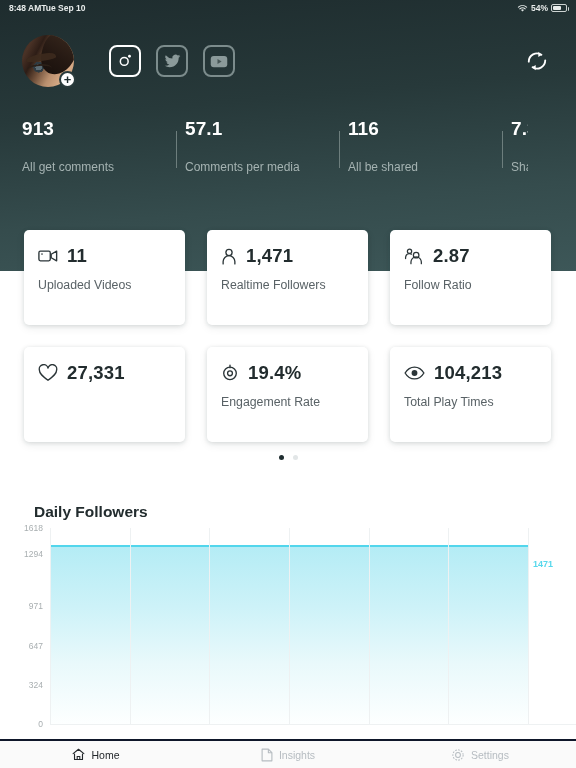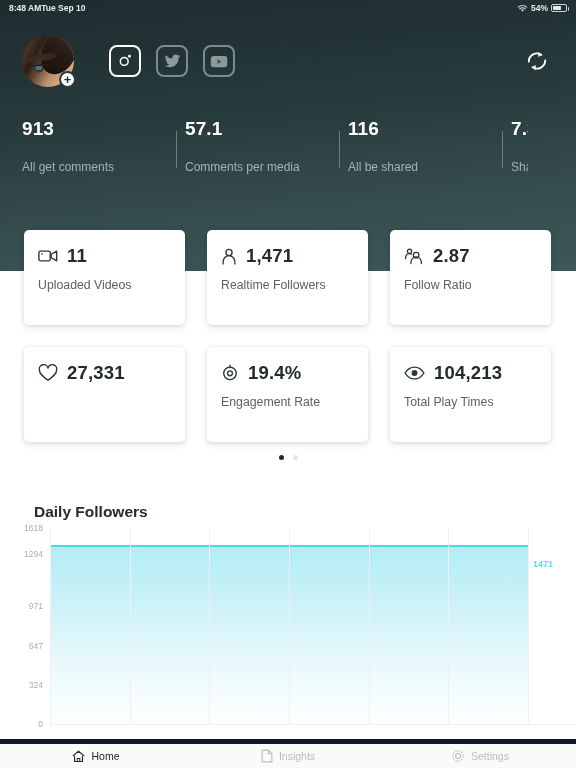--- a/index.html
+++ b/index.html
@@ -130,21 +130,21 @@
   .area {
     position: absolute; left: 0; width: 478px;
     background: linear-gradient(180deg, #b4ecf5 0%, #cdf2f8 34%, #e9f9fb 66%, #fdffff 100%);
   }
   .series-line { position: absolute; left: 0; width: 478px; height: 2px; background: #52d6ec; }
   .series-val { position: absolute; font-size: 9px; color: #58d8ec; font-weight: bold; }
 
   
   .tabbar {
     position: absolute; bottom: 0; left: 0; width: 576px; height: 29px;
-    background: #fafafa; border-top: 5px solid #0f172a;
+    background: #fafafa; border-top: 2px solid #0f172a;
     display: flex; align-items: center;
   }
   .tab { flex: 1; display: flex; align-items: center; justify-content: center; gap: 6px; }
   .tab span { font-size: 10.5px; }
   .tab.on span { color: #23272b; }
   .tab.off span { color: #b6bcc1; }
   .tab svg { display: block; }
 </style>
 </head>
 <body>

